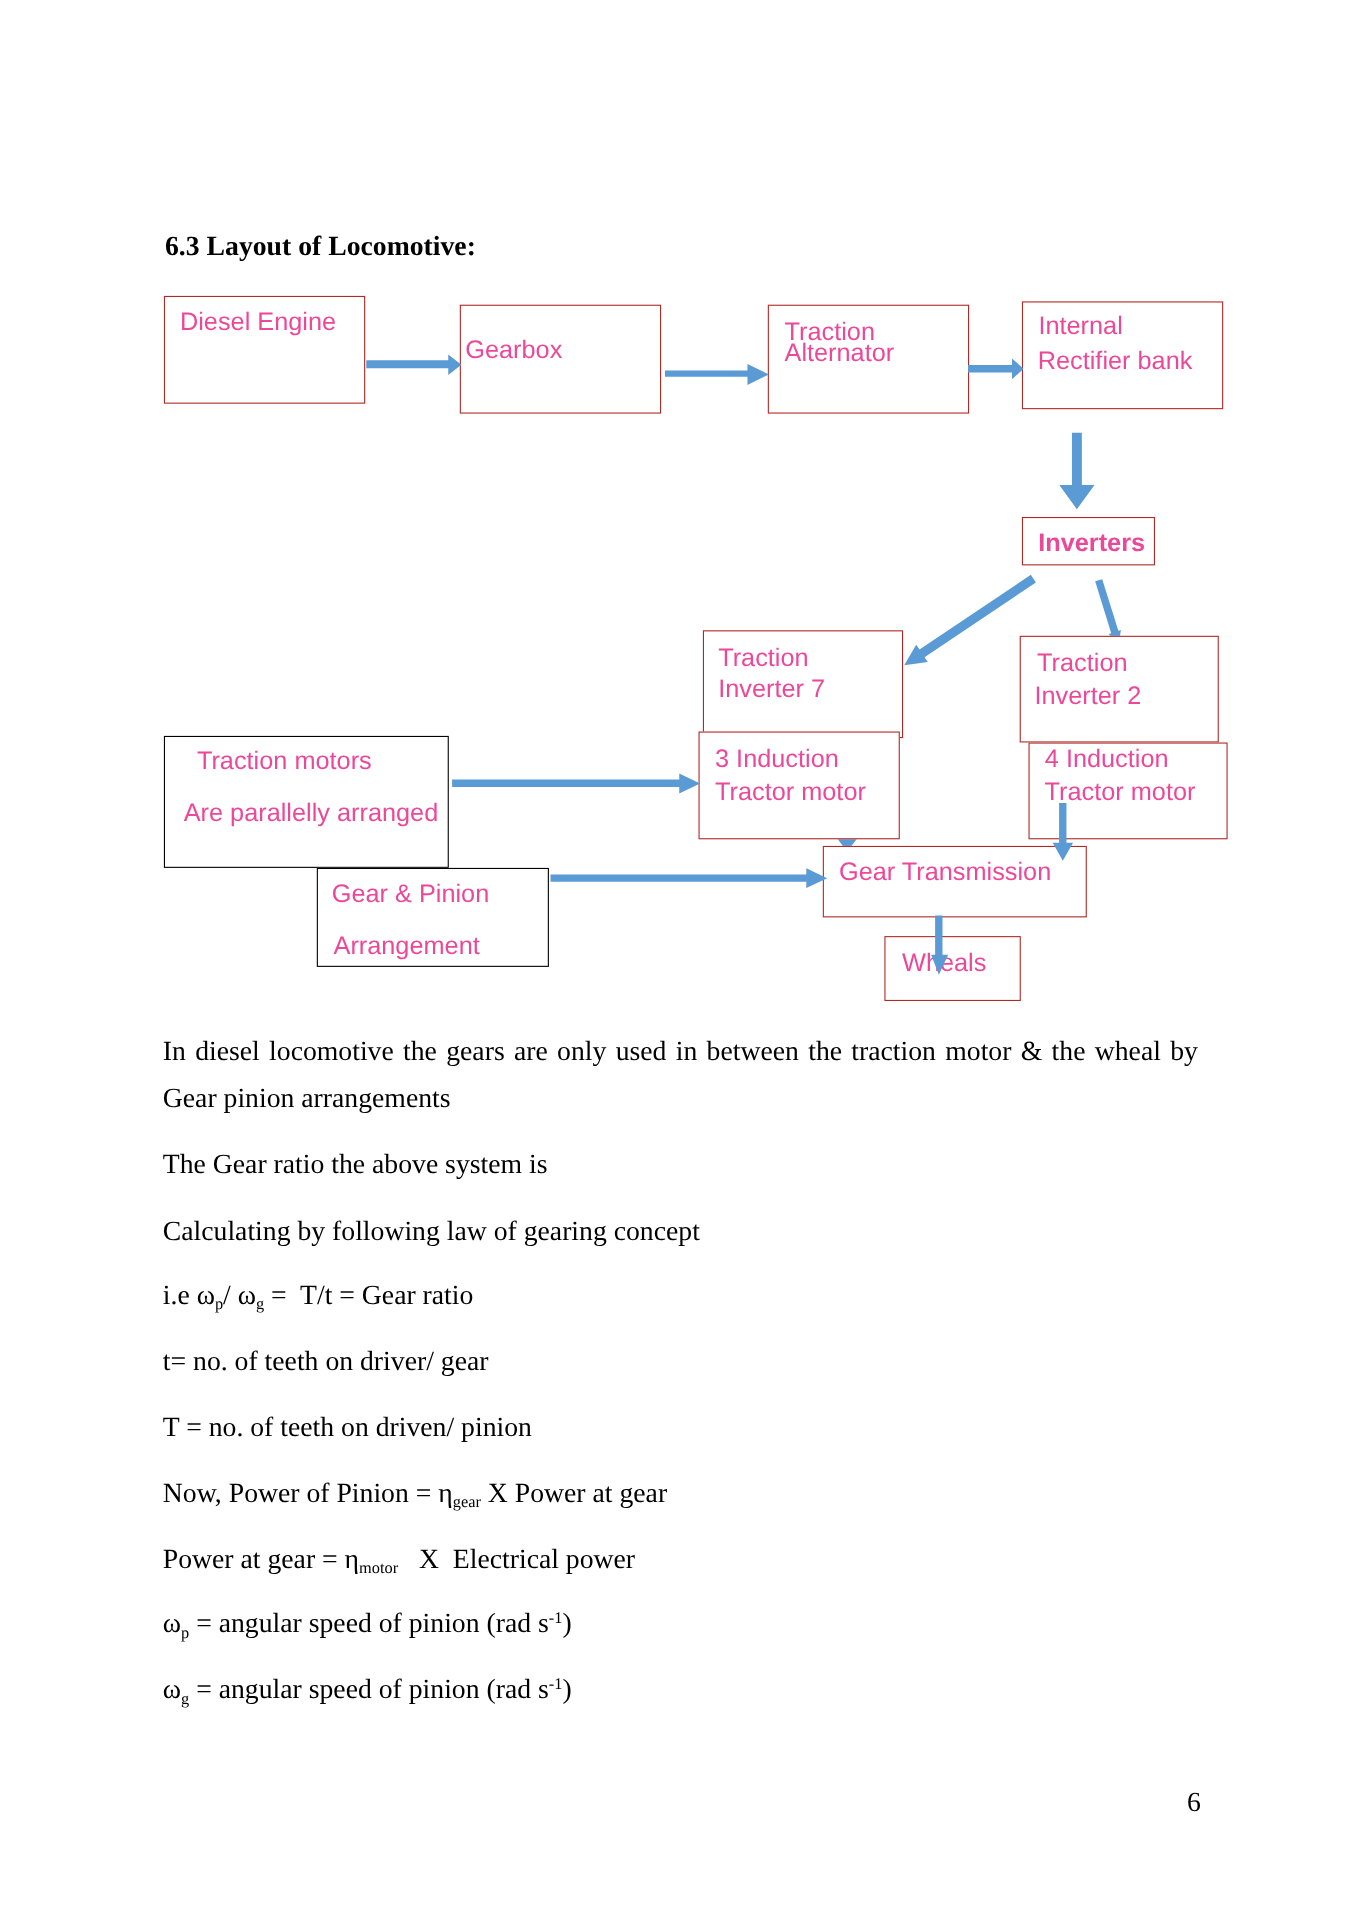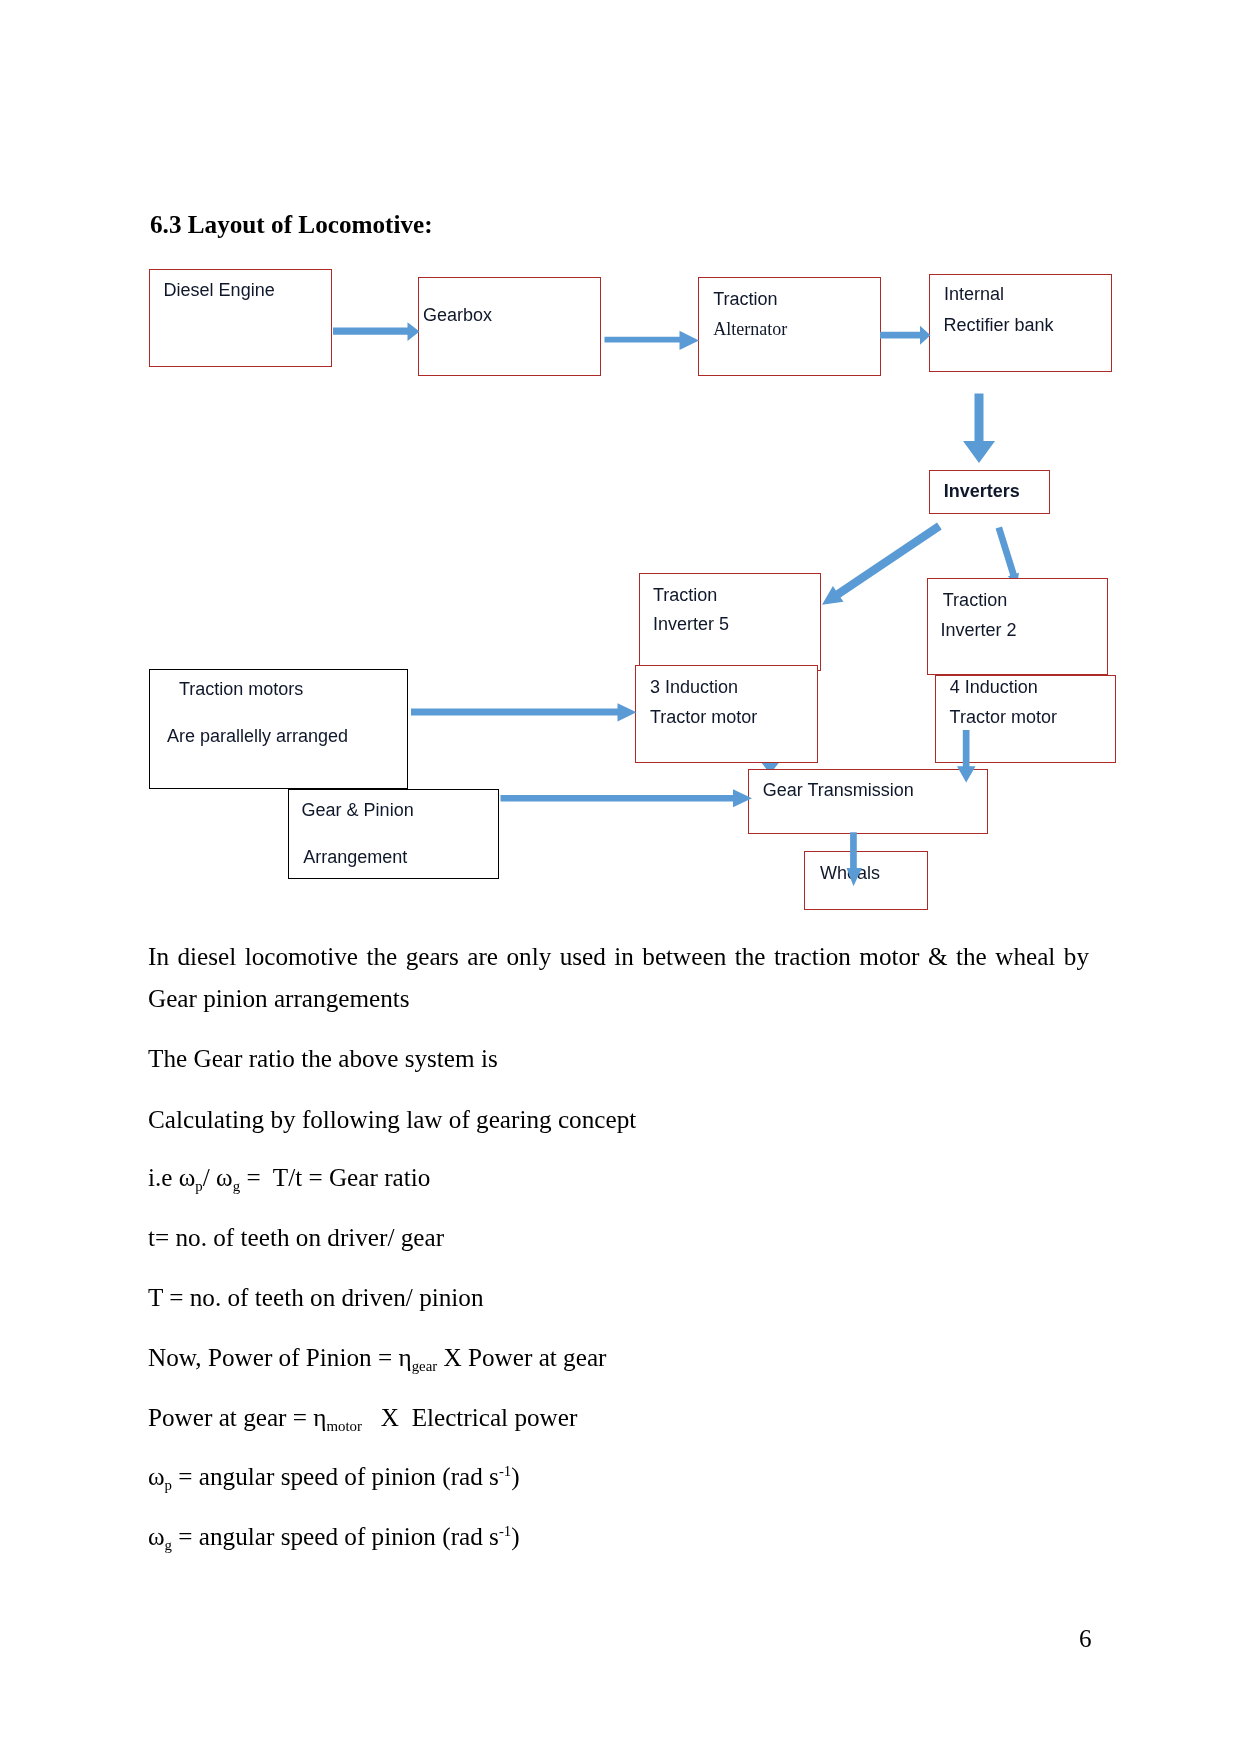--- a/index.html
+++ b/index.html
@@ -7,21 +7,21 @@
        font-family:"Liberation Serif",serif;color:#000;
        -webkit-font-smoothing:antialiased;}
   .page{position:absolute;left:0;top:0;width:996px;height:1754px;}
   .abs{position:absolute;}
   .heading{font-family:"Liberation Serif",serif;font-weight:bold;font-size:25.2px;letter-spacing:0px;white-space:nowrap;}
   .para{position:absolute;left:0;width:941px;white-space:pre-wrap;font-family:"Liberation Serif",serif;font-size:25.2px;line-height:42.2px;margin:0;}
   .just{text-align:justify;text-align-last:left;}
   .box{position:absolute;box-sizing:border-box;background:#fff;}
   .box-red{border:1.35px solid #AE2A26;}
   .box-black{border:1.4px solid #000;}
-  .btext{font-family:"Liberation Sans",sans-serif;font-size:18px;color:#0f172a;line-height:1.0;white-space:nowrap;position:absolute;}
+  .btext{font-family:"Liberation Sans",sans-serif;font-size:23px;color:#ec4899;line-height:1.0;white-space:nowrap;position:absolute;}
   .pagenum{font-family:"Liberation Serif",serif;font-size:25.2px;}
   svg.arrows{position:absolute;left:0;top:0;width:1241px;height:1754px;pointer-events:none;}
   sub,sup{font-size:0.59em;line-height:0;vertical-align:baseline;position:relative;}
   sub{top:5px;}
   sup{top:-9.5px;}
 </style>
 </head>
 <body>
 
 <div class="page">
@@ -71,26 +71,26 @@
   <div class="box box-red" style="left:748px;top:769px;width:240px;height:65px;">
   </div>
 
   <div class="box box-red" style="left:804px;top:851px;width:124px;height:59px;">
   </div>
 
   <div class="abs" style="left:0;top:0;width:1241px;height:1754px;">
     <span class="btext" style="left:163.6px;top:281.4px;">Diesel Engine</span>
     <span class="btext" style="left:423px;top:289.7px;margin-top:16px;">Gearbox</span>
     <span class="btext" style="left:713.2px;top:289.8px;">Traction</span>
-    <span class="btext" style="left:713.2px;top:320px;font-family:Liberation Serif, serif;">Alternator</span>
+    <span class="btext" style="left:713.2px;top:309px;">Alternator</span>
     <span class="btext" style="left:944.0px;top:284.8px;">Internal</span>
     <span class="btext" style="left:943.4px;top:315.5px;">Rectifier bank</span>
     <span class="btext" style="left:943.8px;top:482.2px;font-weight:bold;">Inverters</span>
     <span class="btext" style="left:652.9px;top:585.6px;">Traction</span>
-    <span class="btext" style="left:652.9px;top:615.2px;">Inverter 5</span>
+    <span class="btext" style="left:652.9px;top:615.2px;">Inverter 7</span>
     <span class="btext" style="left:942.8px;top:590.7px;">Traction</span>
     <span class="btext" style="left:940.4px;top:620.7px;">Inverter 2</span>
     <span class="btext" style="left:650.0px;top:677.6px;">3 Induction</span>
     <span class="btext" style="left:650.0px;top:708.0px;">Tractor motor</span>
     <span class="btext" style="left:949.8px;top:677.5px;">4 Induction</span>
     <span class="btext" style="left:949.6px;top:708.1px;">Tractor motor</span>
     <span class="btext" style="left:179px;top:680.4px;">Traction motors</span>
     <span class="btext" style="left:167.0px;top:727.4px;">Are parallelly arranged</span>
     <span class="btext" style="left:301.6px;top:801.2px;">Gear &amp; Pinion</span>
     <span class="btext" style="left:303.2px;top:847.6px;text-align:right;">Arrangement</span>

